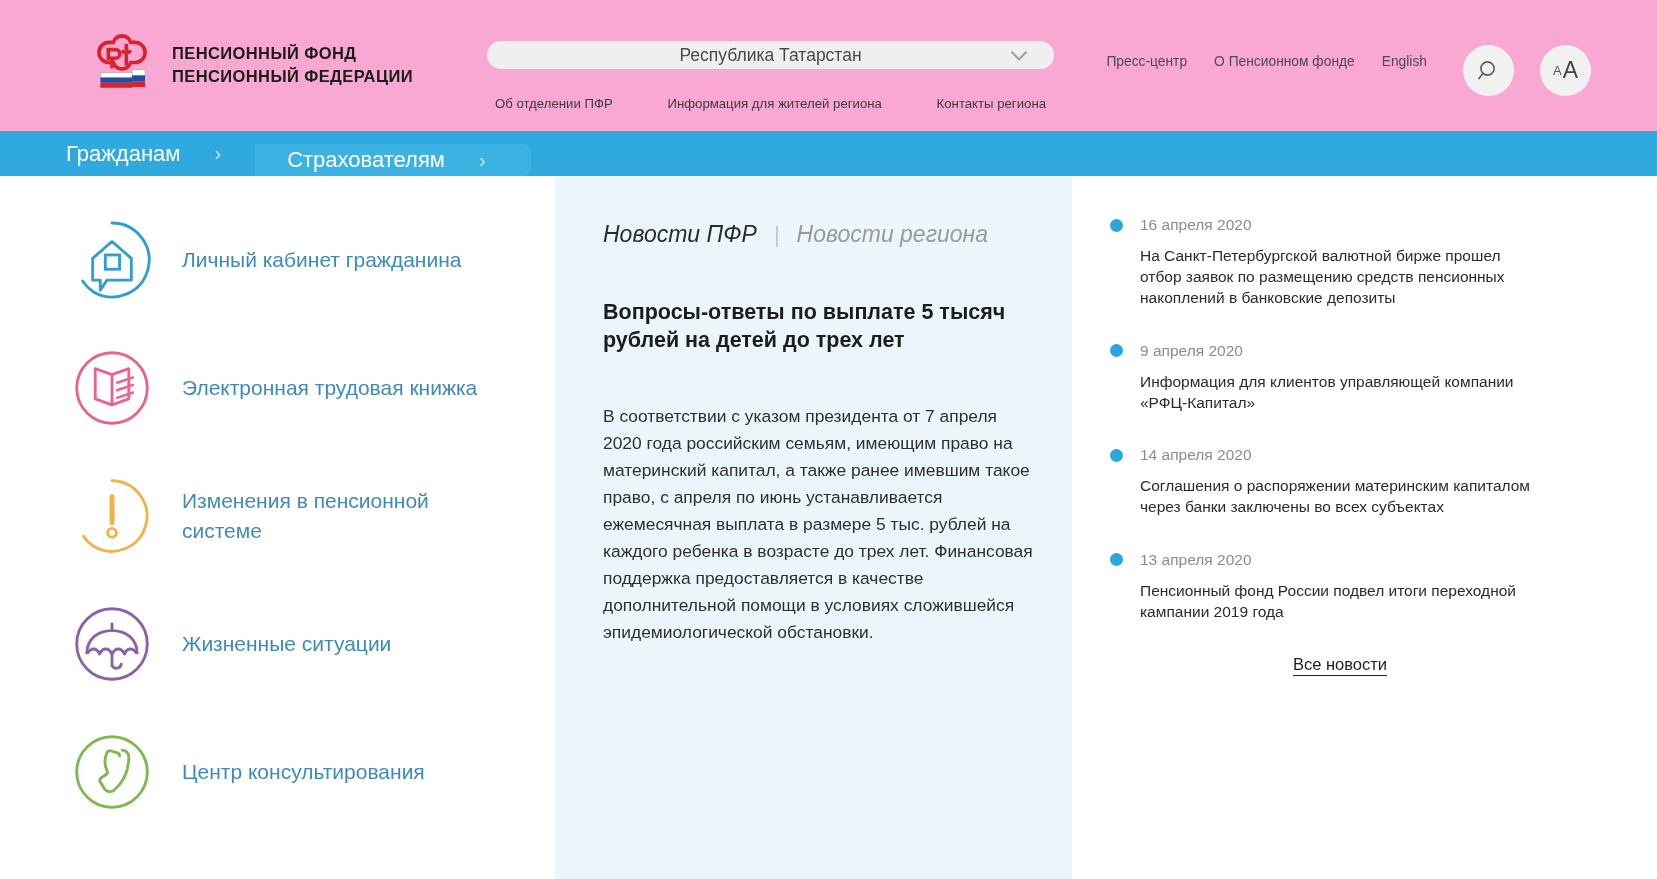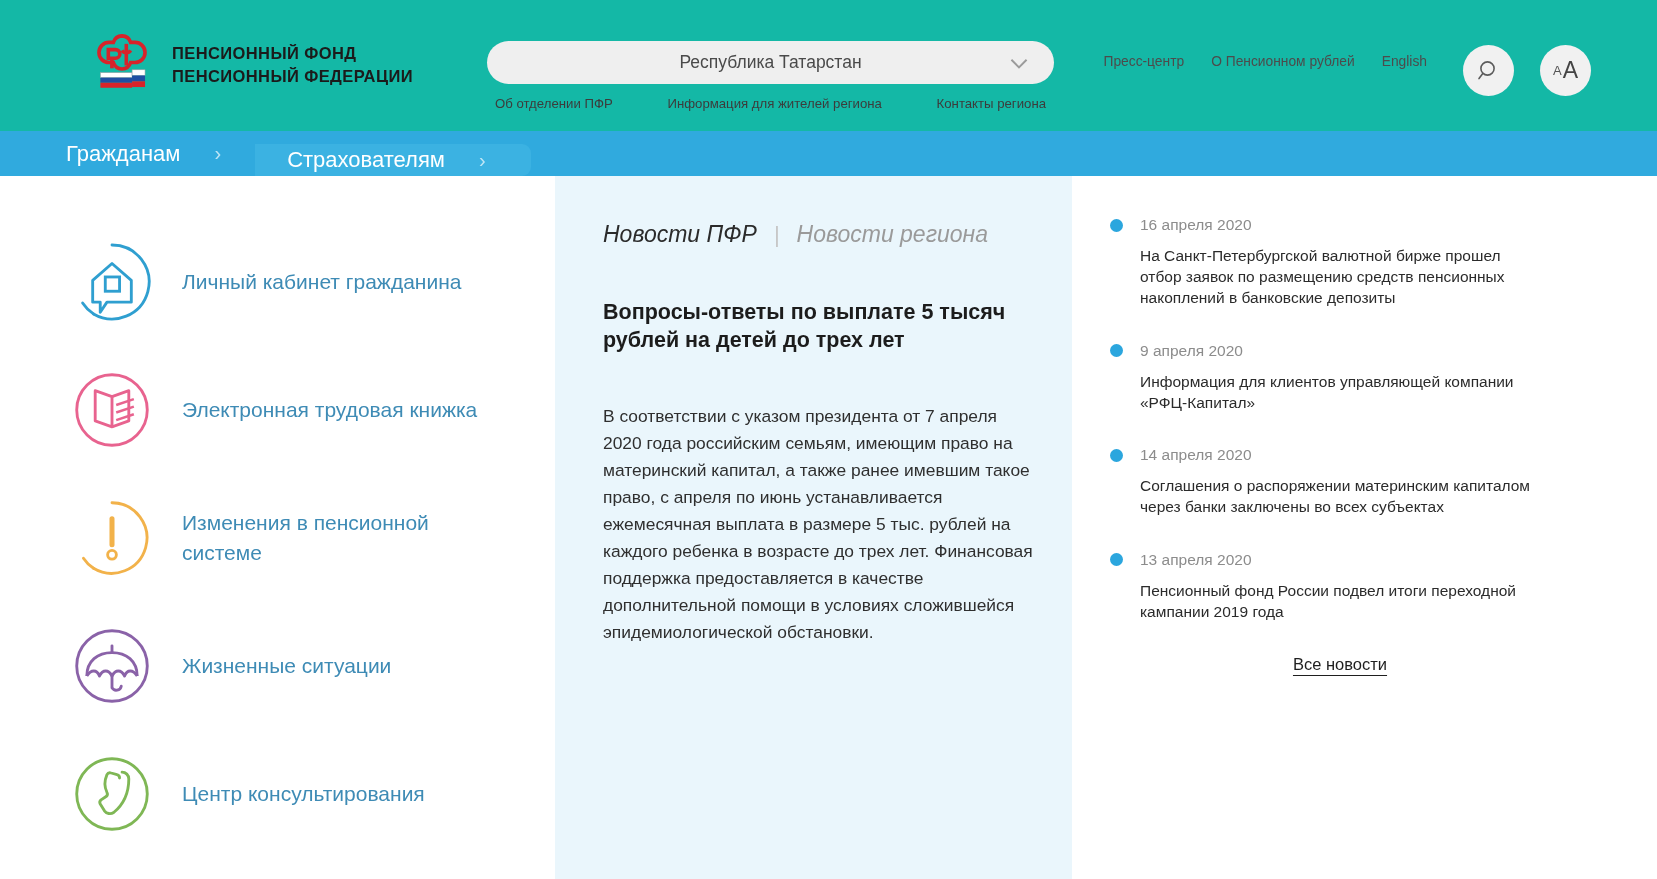--- a/index.html
+++ b/index.html
@@ -7,21 +7,21 @@
     width: 1657px; height: 879px;
     font-family: "Liberation Sans", sans-serif;
     background: #ffffff;
     overflow: hidden;
   }
 
   
   .header {
     position: relative;
     height: 131px;
-    background: #14b8a6;
+    background: #f9a8d4;
     text-decoration: underline;
   }
 
   .logo-block {
     position: absolute;
     left: 86px; top: 28px;
     display: flex;
     align-items: center;
     gap: 14px;
   }
@@ -37,21 +37,21 @@
     letter-spacing: 0.4px;
     color: #1b1b1b;
     line-height: 1.18;
     white-space: nowrap;
   }
 
   
   .region-select {
     position: absolute;
     left: 487px; top: 41px;
-    width: 567px; height: 43px;
+    width: 567px; height: 28px;
     background: #efefef;
     border-radius: 22px;
     display: flex;
     align-items: center;
     justify-content: center;
     cursor: pointer;
   }
   .region-select .label {
     font-size: 17.5px;
     color: #4a4a4a;
@@ -156,21 +156,21 @@
   .panel-center {
     position: absolute;
     left: 555px; top: 0;
     width: 517px; height: 703px;
     background: #eaf6fc;
   }
 
   
   .services {
     position: absolute;
-    left: 70px; top: 42px;
+    left: 70px; top: 20px;
     width: 470px;
   }
   .svc {
     display: flex;
     align-items: center;
     gap: 28px;
     height: 128px;
     cursor: pointer;
   }
   .svc .ico { width: 84px; height: 84px; flex: 0 0 84px; }
@@ -298,21 +298,21 @@
   </div>
 
   <div class="region-links">
     <a href="#">Об отделении  ПФР</a>
     <a href="#">Информация для жителей региона</a>
     <a href="#">Контакты региона</a>
   </div>
 
   <div class="top-links">
     <a href="#">Пресс-центр</a>
-    <a href="#">О Пенсионном рублей</a>
+    <a href="#">О Пенсионном фонде</a>
     <a href="#">English</a>
   </div>
 
   <div class="round-btn search">
     <svg width="26" height="26" viewBox="0 0 26 26">
       <circle cx="11.5" cy="10.5" r="6.6" fill="none" stroke="#5c5c5c" stroke-width="1.6"></circle>
       <path d="M6.8 15.6 L3 20.6" stroke="#5c5c5c" stroke-width="1.6" fill="none" stroke-linecap="round"></path>
     </svg>
   </div>
 

